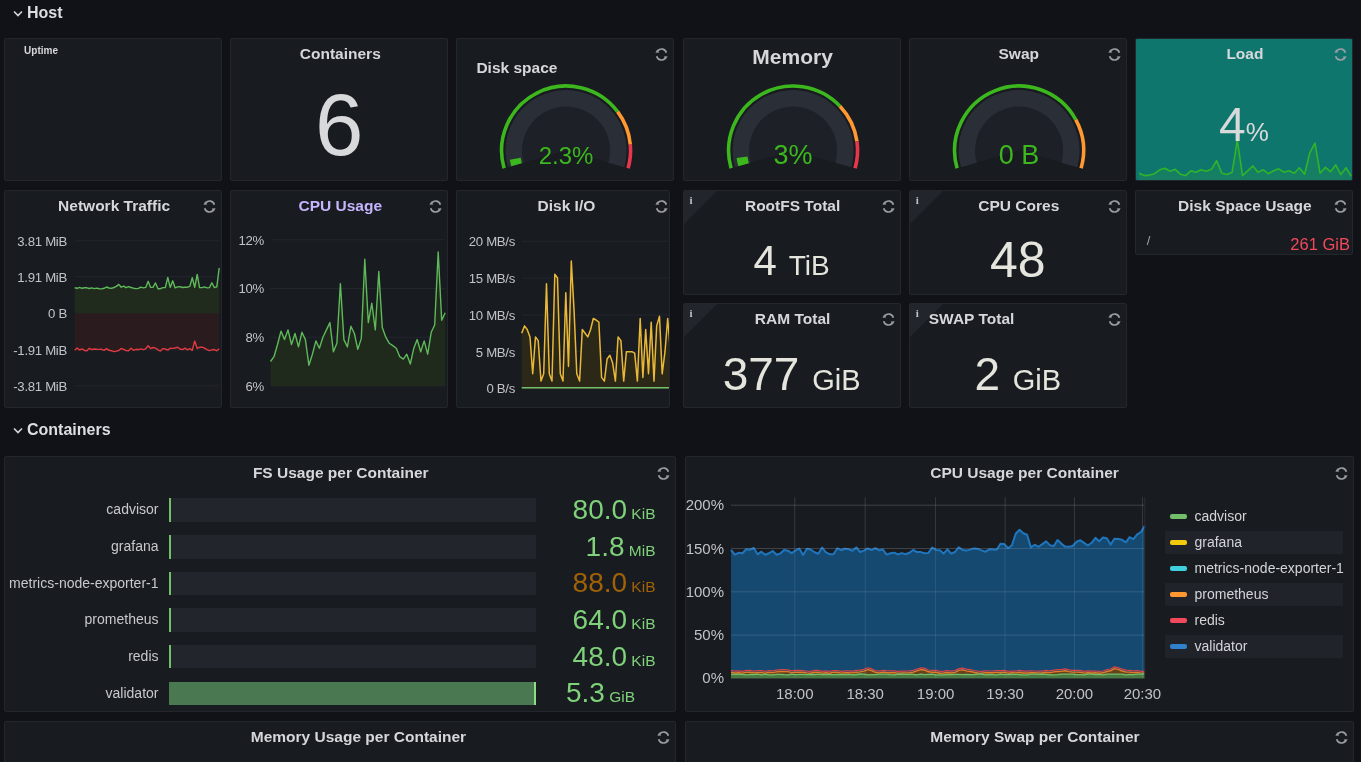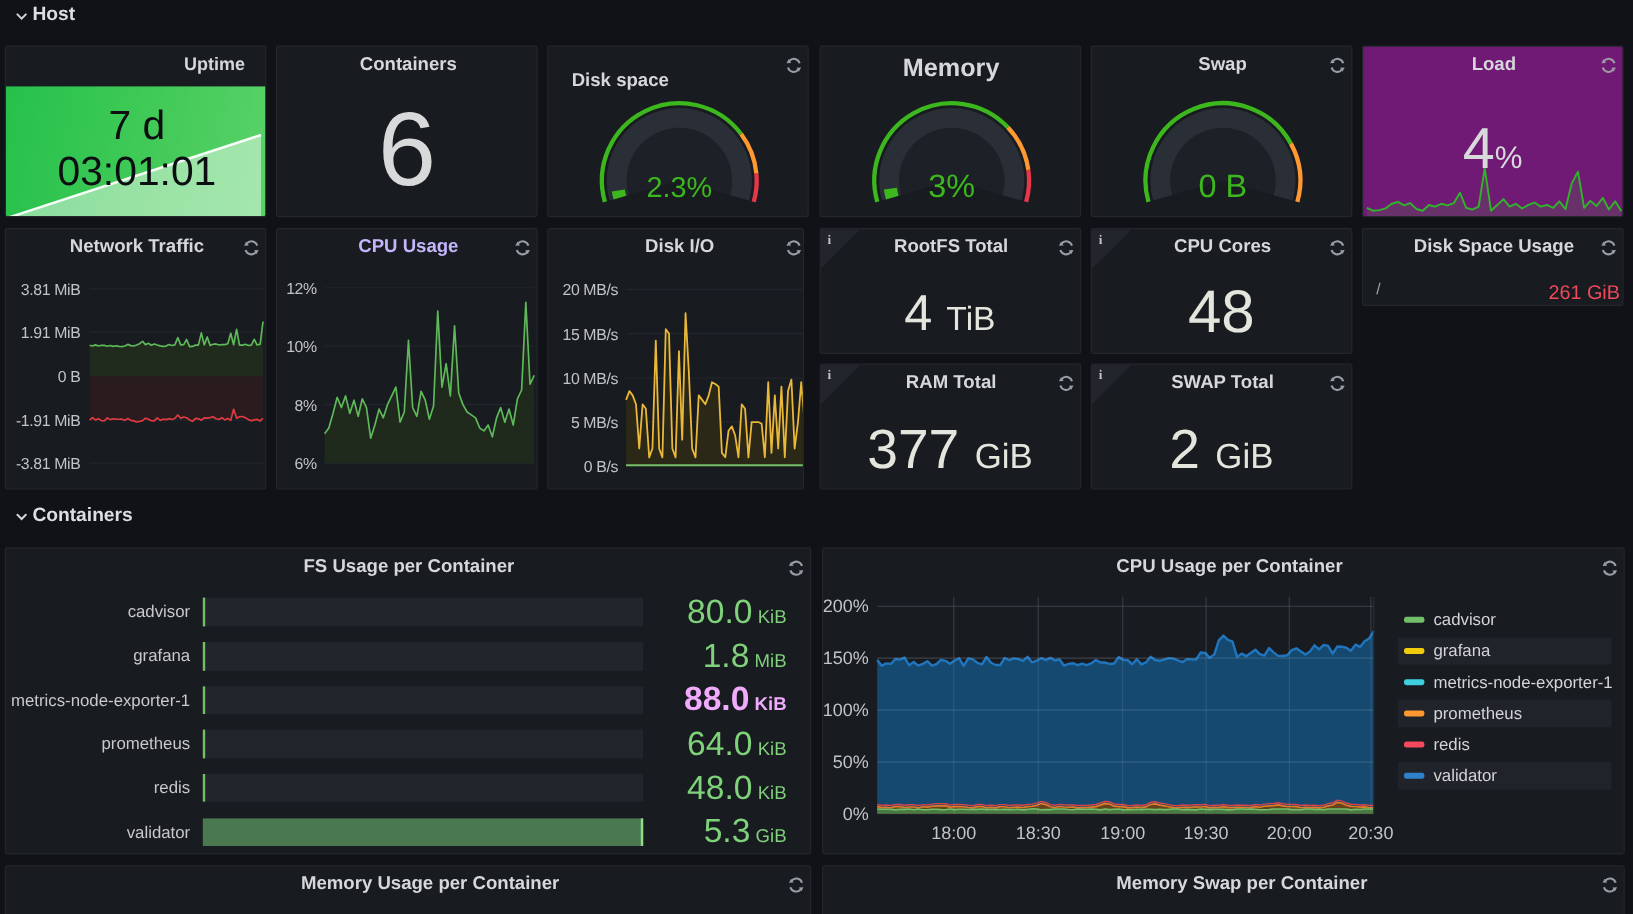--- a/index.html
+++ b/index.html
@@ -5,28 +5,21 @@
 </style></head><body>
 <svg style="position:absolute;left:12px;top:8px" width="12" height="12" viewBox="0 0 12 12">
     <path d="M 2.5 4 L 6 7.5 L 9.5 4" fill="none" stroke="#d0d2d6" stroke-width="1.7" stroke-linecap="round"></path>
   </svg>
 <div style="position:absolute;left:27px;top:4px;color:#dcdee2;font-size:16px;font-weight:700">Host</div>
 <svg style="position:absolute;left:12px;top:425px" width="12" height="12" viewBox="0 0 12 12">
     <path d="M 2.5 4 L 6 7.5 L 9.5 4" fill="none" stroke="#d0d2d6" stroke-width="1.7" stroke-linecap="round"></path>
   </svg>
 <div style="position:absolute;left:27px;top:421px;color:#dcdee2;font-size:16px;font-weight:700">Containers</div>
 <div style="position:absolute;left:4.0px;top:37.5px;width:218.2px;height:143px;background:#181b1f;border:1px solid #23262b;border-radius:2px;overflow:hidden">
-<div style="position:absolute;left:19.099999999999994px;top:6.5px;width:180px;text-align:right;color:#d5d7db;font-size:15px;font-weight:600;white-space:nowrap">Uptime</div>
-<div style="position:absolute;left:0;top:33px;width:218.2px;height:110px;background:linear-gradient(100deg,#25c14b 0%,#42ca58 55%,#5ad269 100%)">
-<svg width="218.2" height="110" viewBox="0 0 218.2 110" style="position:absolute;left:0;top:0">
-<path d="M 0 110 L 212.5 40.5 L 212.5 110 Z" fill="rgba(255,255,255,0.46)"></path>
-<path d="M 0 110 L 212.5 40.5" stroke="rgba(255,255,255,0.95)" stroke-width="2" fill="none"></path>
-</svg>
-<div style="position:absolute;left:0;top:14px;width:100%;text-align:center;color:#0c0e12;font-size:34px;font-weight:500;line-height:38px">7 d<br>03:01:01</div>
-</div>
+<div style="position:absolute;left:19.099999999999994px;top:6.5px;width:180px;text-align:left;color:#d5d7db;font-size:10px;font-weight:600;white-space:nowrap">Uptime</div>
   </div>
 <div style="position:absolute;left:230.2px;top:37.5px;width:218.2px;height:143px;background:#181b1f;border:1px solid #23262b;border-radius:2px;overflow:hidden">
 <div style="position:absolute;left:19.099999999999994px;top:6.5px;width:180px;text-align:center;color:#d5d7db;font-size:15.5px;font-weight:600;white-space:nowrap">Containers</div>
 <div style="position:absolute;left:0;top:86px;width:100%;text-align:center;color:#d8d9da;font-size:87px;font-weight:500;line-height:0">6</div>
   </div>
 <div style="position:absolute;left:456.3px;top:37.5px;width:218.2px;height:143px;background:#181b1f;border:1px solid #23262b;border-radius:2px;overflow:hidden">
 <div style="position:absolute;left:19.099999999999994px;top:20px;width:180px;text-align:left;color:#d5d7db;font-size:15.5px;font-weight:600;white-space:nowrap">Disk space</div>
 <svg style="position:absolute;left:196.2px;top:7.5px" width="17" height="17" viewBox="0 0 16 16">
 <path d="M 4.5 4.6 A 4.6 4.6 0 0 1 12.55 6.3" fill="none" stroke="#9a9da5" stroke-width="1.6"></path>
 <path d="M 11.5 11.4 A 4.6 4.6 0 0 1 3.45 9.7" fill="none" stroke="#9a9da5" stroke-width="1.6"></path>
@@ -64,21 +57,21 @@
 <path d="M 13.7 9.7 L 10.1 9.9 L 12.0 13.0 Z" fill="#9a9da5"></path>
 </svg>
 <svg style="position:absolute;left:0;top:0" width="218.2" height="143" viewBox="0 0 218.2 143">
       <path d="M 50.94 128.18 A 60.5 60.5 0 1 1 167.26 128.18 L 109.11 111.50 A 0.01 0.01 0 1 0 109.09 111.50 Z" fill="#1d2026"></path>
       <path d="M 50.94 128.18 A 60.5 60.5 0 1 1 167.26 128.18 L 151.40 123.63 A 44 44 0 1 0 66.80 123.63 Z" fill="#2a2e36"></path>
       <path d="M 47.10 129.28 A 64.5 64.5 0 0 1 165.77 80.70" fill="none" stroke="#3cb71e" stroke-width="3.6"></path>
       <path d="M 165.77 80.70 A 64.5 64.5 0 0 1 171.10 129.28" fill="none" stroke="#ff9830" stroke-width="3.6"></path>
       <text x="109.1" y="125.0" text-anchor="middle" fill="#3cb71e" font-size="27" font-weight="500" font-family="Liberation Sans">0 B</text>
     </svg>
   </div>
-<div style="position:absolute;left:1134.8px;top:37.5px;width:218.2px;height:143px;background:#701a75;border:1px solid #23262b;border-radius:2px;overflow:hidden">
+<div style="position:absolute;left:1134.8px;top:37.5px;width:218.2px;height:143px;background:#0f766e;border:1px solid #23262b;border-radius:2px;overflow:hidden">
 <div style="position:absolute;left:19.099999999999994px;top:6.5px;width:180px;text-align:center;color:#d5d7db;font-size:15.5px;font-weight:600;white-space:nowrap">Load</div>
 <svg style="position:absolute;left:196.2px;top:7.5px" width="17" height="17" viewBox="0 0 16 16">
 <path d="M 4.5 4.6 A 4.6 4.6 0 0 1 12.55 6.3" fill="none" stroke="#9a9da5" stroke-width="1.6"></path>
 <path d="M 11.5 11.4 A 4.6 4.6 0 0 1 3.45 9.7" fill="none" stroke="#9a9da5" stroke-width="1.6"></path>
 <path d="M 2.3 6.3 L 5.9 6.1 L 4.0 3.0 Z" fill="#9a9da5"></path>
 <path d="M 13.7 9.7 L 10.1 9.9 L 12.0 13.0 Z" fill="#9a9da5"></path>
 </svg>
 <svg style="position:absolute;left:0;top:0" width="218.2" height="143" viewBox="0 0 218.2 143">
 <path d="M 3.0 143 L 3.0 134.2 L 8.2 136.6 L 13.4 136.1 L 18.5 134.7 L 23.7 130.8 L 28.9 129.3 L 34.1 132.2 L 39.2 130.3 L 44.4 135.2 L 49.6 136.6 L 54.8 131.8 L 59.9 133.2 L 65.1 130.8 L 70.3 132.2 L 75.5 130.3 L 80.6 121.6 L 85.8 134.2 L 91.0 135.6 L 96.2 133.2 L 101.3 101.2 L 106.5 136.6 L 111.7 131.8 L 116.9 126.9 L 122.0 133.2 L 127.2 130.8 L 132.4 134.7 L 137.6 131.8 L 142.7 129.8 L 147.9 133.2 L 153.1 131.8 L 158.3 134.2 L 163.4 128.8 L 168.6 135.2 L 173.8 113.8 L 179.0 104.1 L 184.1 134.2 L 189.3 128.4 L 194.5 132.7 L 199.7 125.9 L 204.8 135.6 L 210.0 128.8 L 215.2 137.1 L 215.19999999999996 143 Z" fill="rgba(62,176,46,0.16)"></path>
 <path d="M 3.0 134.2 L 8.2 136.6 L 13.4 136.1 L 18.5 134.7 L 23.7 130.8 L 28.9 129.3 L 34.1 132.2 L 39.2 130.3 L 44.4 135.2 L 49.6 136.6 L 54.8 131.8 L 59.9 133.2 L 65.1 130.8 L 70.3 132.2 L 75.5 130.3 L 80.6 121.6 L 85.8 134.2 L 91.0 135.6 L 96.2 133.2 L 101.3 101.2 L 106.5 136.6 L 111.7 131.8 L 116.9 126.9 L 122.0 133.2 L 127.2 130.8 L 132.4 134.7 L 137.6 131.8 L 142.7 129.8 L 147.9 133.2 L 153.1 131.8 L 158.3 134.2 L 163.4 128.8 L 168.6 135.2 L 173.8 113.8 L 179.0 104.1 L 184.1 134.2 L 189.3 128.4 L 194.5 132.7 L 199.7 125.9 L 204.8 135.6 L 210.0 128.8 L 215.2 137.1" fill="none" stroke="#2fb42a" stroke-width="1.6" stroke-linejoin="round"></path>
@@ -187,21 +180,21 @@
 <path d="M 4.5 4.6 A 4.6 4.6 0 0 1 12.55 6.3" fill="none" stroke="#9a9da5" stroke-width="1.6"></path>
 <path d="M 11.5 11.4 A 4.6 4.6 0 0 1 3.45 9.7" fill="none" stroke="#9a9da5" stroke-width="1.6"></path>
 <path d="M 2.3 6.3 L 5.9 6.1 L 4.0 3.0 Z" fill="#9a9da5"></path>
 <path d="M 13.7 9.7 L 10.1 9.9 L 12.0 13.0 Z" fill="#9a9da5"></path>
 </svg>
 <div style="position:absolute;left:0;top:70px;width:100%;text-align:center;color:#e4e6de;font-size:46px;font-weight:500;line-height:0">377&nbsp;<span style="font-size:29px">GiB</span></div>
   </div>
 <div style="position:absolute;left:908.7px;top:302.5px;width:218.2px;height:105.5px;background:#181b1f;border:1px solid #23262b;border-radius:2px;overflow:hidden">
 <div style="position:absolute;left:0;top:0;width:0;height:0;border-top:33px solid #22252b;border-right:33px solid transparent"></div>
     <div style="position:absolute;left:6px;top:3px;color:#bfc2c8;font:bold 11px 'Liberation Serif',serif">i</div>
-    <div style="position:absolute;left:19.099999999999994px;top:6.5px;width:180px;text-align:center;color:#d5d7db;font-size:15.5px;font-weight:600;white-space:nowrap">SWAP Total</div>
+    <div style="position:absolute;left:19.099999999999994px;top:6.5px;width:180px;color:#d5d7db;font-size:15.5px;font-weight:600;white-space:nowrap">SWAP Total</div>
 <svg style="position:absolute;left:196.2px;top:7.5px" width="17" height="17" viewBox="0 0 16 16">
 <path d="M 4.5 4.6 A 4.6 4.6 0 0 1 12.55 6.3" fill="none" stroke="#9a9da5" stroke-width="1.6"></path>
 <path d="M 11.5 11.4 A 4.6 4.6 0 0 1 3.45 9.7" fill="none" stroke="#9a9da5" stroke-width="1.6"></path>
 <path d="M 2.3 6.3 L 5.9 6.1 L 4.0 3.0 Z" fill="#9a9da5"></path>
 <path d="M 13.7 9.7 L 10.1 9.9 L 12.0 13.0 Z" fill="#9a9da5"></path>
 </svg>
 <div style="position:absolute;left:0;top:70px;width:100%;text-align:center;color:#e4e6de;font-size:46px;font-weight:500;line-height:0">2&nbsp;<span style="font-size:29px">GiB</span></div>
   </div>
 <div style="position:absolute;left:1134.8px;top:189.5px;width:218.2px;height:65px;background:#181b1f;border:1px solid #23262b;border-radius:2px;overflow:hidden">
 <div style="position:absolute;left:19.099999999999994px;top:6.5px;width:180px;text-align:center;color:#d5d7db;font-size:15.5px;font-weight:600;white-space:nowrap">Disk Space Usage</div>
@@ -226,32 +219,32 @@
     <div style="position:absolute;left:164px;top:41.3px;width:366.5px;height:23.5px;background:#22252b"></div>
     <div style="position:absolute;left:164px;top:41.3px;width:2px;height:23.5px;background:#73bf69"></div>
     <div style="position:absolute;left:540.5px;top:53.0px;width:110px;text-align:right;color:#7fd17a;font-size:28px;font-weight:500;line-height:0;white-space:nowrap">80.0<span style="font-size:15.5px">&nbsp;KiB</span></div>
     <div style="position:absolute;right:516px;top:81.0px;color:#c7c9cd;font-size:14px;white-space:nowrap">grafana</div>
     <div style="position:absolute;left:164px;top:78.0px;width:366.5px;height:23.5px;background:#22252b"></div>
     <div style="position:absolute;left:164px;top:78.0px;width:2px;height:23.5px;background:#73bf69"></div>
     <div style="position:absolute;left:540.5px;top:89.7px;width:110px;text-align:right;color:#7fd17a;font-size:28px;font-weight:500;line-height:0;white-space:nowrap">1.8<span style="font-size:15.5px">&nbsp;MiB</span></div>
     <div style="position:absolute;right:516px;top:117.6px;color:#c7c9cd;font-size:14px;white-space:nowrap">metrics-node-exporter-1</div>
     <div style="position:absolute;left:164px;top:114.6px;width:366.5px;height:23.5px;background:#22252b"></div>
     <div style="position:absolute;left:164px;top:114.6px;width:2px;height:23.5px;background:#73bf69"></div>
-    <div style="position:absolute;left:540.5px;top:126.3px;width:110px;text-align:right;color:#f0abfc;font-size:28px;font-weight:700;line-height:0;white-space:nowrap">88.0<span style="font-size:15.5px">&nbsp;KiB</span></div>
+    <div style="position:absolute;left:540.5px;top:126.3px;width:110px;text-align:right;color:#a16207;font-size:28px;font-weight:400;line-height:0;white-space:nowrap">88.0<span style="font-size:15.5px">&nbsp;KiB</span></div>
     <div style="position:absolute;right:516px;top:154.3px;color:#c7c9cd;font-size:14px;white-space:nowrap">prometheus</div>
     <div style="position:absolute;left:164px;top:151.3px;width:366.5px;height:23.5px;background:#22252b"></div>
     <div style="position:absolute;left:164px;top:151.3px;width:2px;height:23.5px;background:#73bf69"></div>
     <div style="position:absolute;left:540.5px;top:163.0px;width:110px;text-align:right;color:#7fd17a;font-size:28px;font-weight:500;line-height:0;white-space:nowrap">64.0<span style="font-size:15.5px">&nbsp;KiB</span></div>
     <div style="position:absolute;right:516px;top:190.9px;color:#c7c9cd;font-size:14px;white-space:nowrap">redis</div>
     <div style="position:absolute;left:164px;top:187.9px;width:366.5px;height:23.5px;background:#22252b"></div>
     <div style="position:absolute;left:164px;top:187.9px;width:2px;height:23.5px;background:#73bf69"></div>
     <div style="position:absolute;left:540.5px;top:199.6px;width:110px;text-align:right;color:#7fd17a;font-size:28px;font-weight:500;line-height:0;white-space:nowrap">48.0<span style="font-size:15.5px">&nbsp;KiB</span></div>
     <div style="position:absolute;right:516px;top:227.6px;color:#c7c9cd;font-size:14px;white-space:nowrap">validator</div>
     <div style="position:absolute;left:164px;top:224.6px;width:366.5px;height:23.5px;background:#4a7850;border-right:2px solid #8edc85"></div>
-    <div style="position:absolute;left:540.5px;top:236.3px;width:110px;text-align:right;color:#7fd17a;font-size:28px;font-weight:500;line-height:0;white-space:nowrap">5.3<span style="font-size:15.5px">&nbsp;GiB</span></div>
+    <div style="position:absolute;left:540.5px;top:236.3px;width:110px;text-align:center;color:#7fd17a;font-size:28px;font-weight:500;line-height:0;white-space:nowrap">5.3<span style="font-size:15.5px">&nbsp;GiB</span></div>
   </div>
 <div style="position:absolute;left:684.5px;top:456px;width:669.5px;height:256px;background:#181b1f;border:1px solid #23262b;border-radius:2px;overflow:hidden">
 <div style="position:absolute;left:244.75px;top:6.5px;width:180px;text-align:center;color:#d5d7db;font-size:15.5px;font-weight:600;white-space:nowrap">CPU Usage per Container</div>
 <svg style="position:absolute;left:647.5px;top:7.5px" width="17" height="17" viewBox="0 0 16 16">
 <path d="M 4.5 4.6 A 4.6 4.6 0 0 1 12.55 6.3" fill="none" stroke="#9a9da5" stroke-width="1.6"></path>
 <path d="M 11.5 11.4 A 4.6 4.6 0 0 1 3.45 9.7" fill="none" stroke="#9a9da5" stroke-width="1.6"></path>
 <path d="M 2.3 6.3 L 5.9 6.1 L 4.0 3.0 Z" fill="#9a9da5"></path>
 <path d="M 13.7 9.7 L 10.1 9.9 L 12.0 13.0 Z" fill="#9a9da5"></path>
 </svg>
 <svg style="position:absolute;left:0;top:0" width="669.5" height="256" viewBox="0 0 669.5 256">

